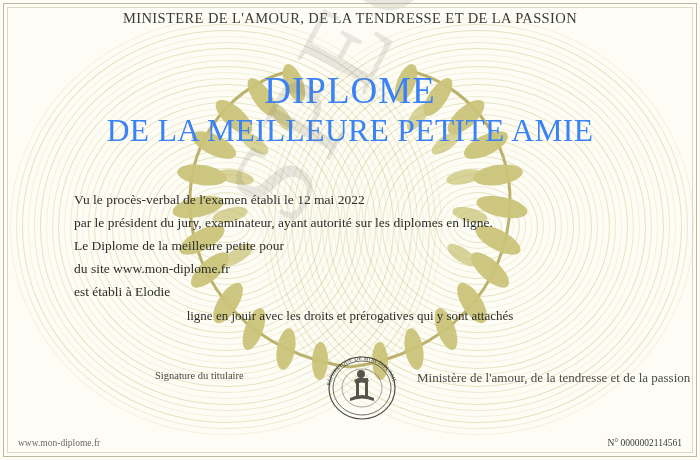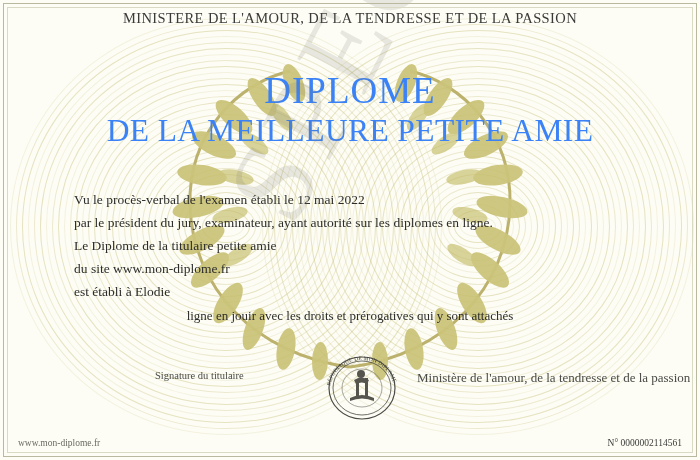--- a/index.html
+++ b/index.html
@@ -325,21 +325,21 @@
   <div class="ministry">MINISTERE DE L'AMOUR, DE LA TENDRESSE ET DE LA PASSION</div>
 
   <div class="title-block">
     <div class="title-line1">DIPLOME</div>
     <div class="title-line2">DE LA MEILLEURE PETITE AMIE</div>
   </div>
 
   <div class="body-block">
     <div class="body-line">Vu le procès-verbal de l'examen établi le 12 mai 2022</div>
     <div class="body-line">par le président du jury, examinateur, ayant autorité sur les diplomes en ligne.</div>
-    <div class="body-line">Le Diplome de la titulaire petite amie</div>
+    <div class="body-line">Le Diplome de la meilleure petite pour</div>
     <div class="body-line">du site www.mon-diplome.fr</div>
     <div class="body-line">est établi à Elodie</div>
   </div>
 
   <div class="enjoy-line">ligne en jouir avec les droits et prérogatives qui y sont attachés</div>
 
   <div class="sig-left">Signature du titulaire</div>
   <div class="sig-right">Ministère de l'amour, de la tendresse et de la passion</div>
 
   <svg class="seal" viewBox="0 0 84 72">

